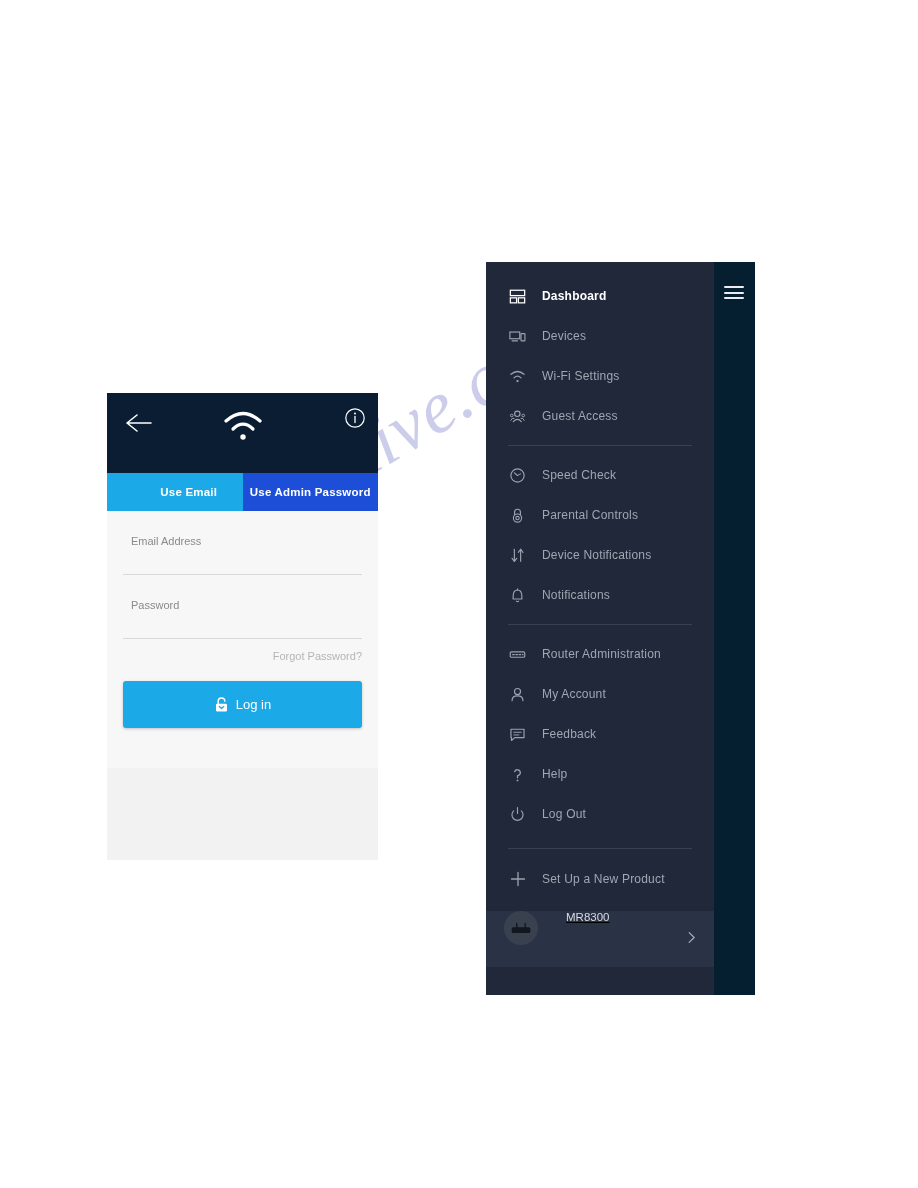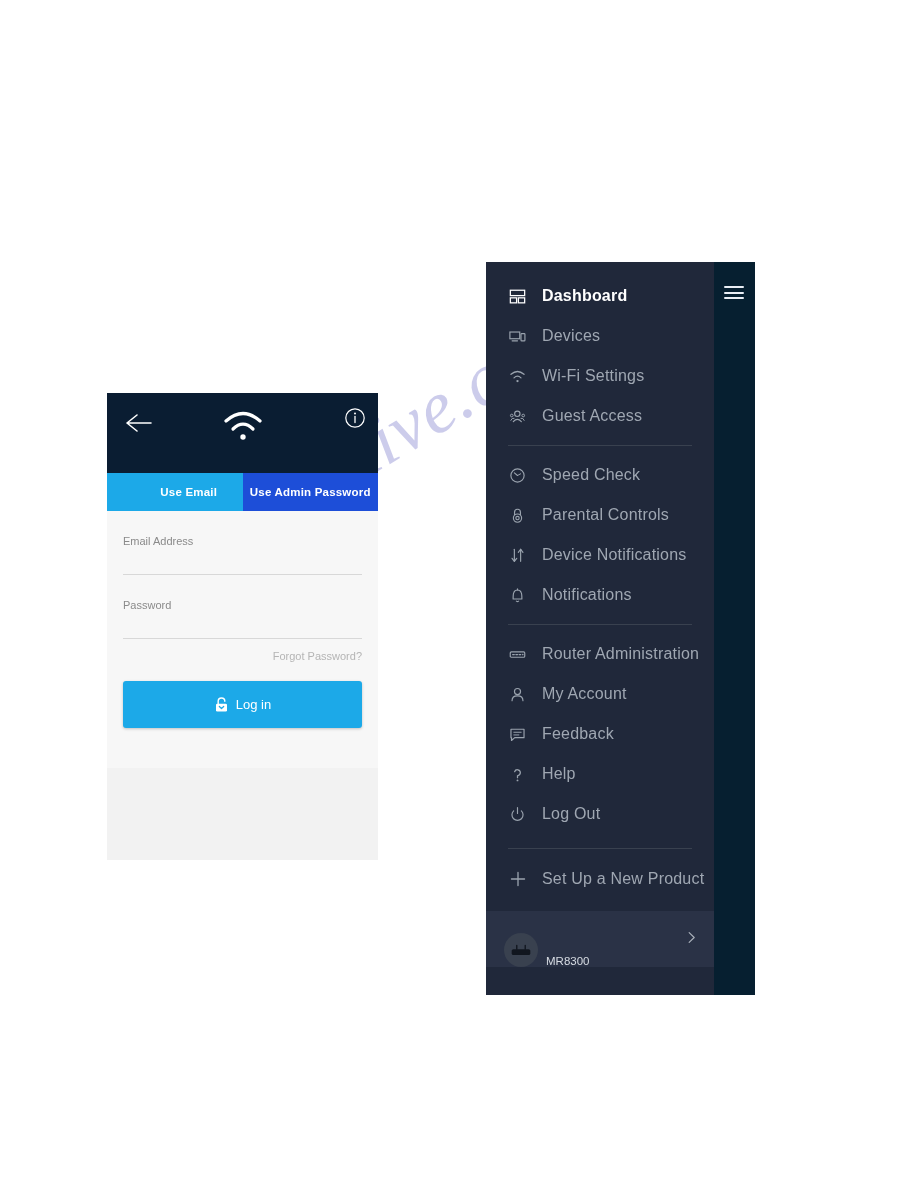--- a/index.html
+++ b/index.html
@@ -71,21 +71,21 @@
     box-sizing:border-box;
     position:relative;
   }
   .field{
     position:relative;
     height:63px;
     border-bottom:1px solid #d8d8d8;
   }
   .field-label{
     position:absolute;
-    left:0; top:24px;
+    left:8px; top:24px;
     font-size:11px;
     color:#8a8a8a;
   }
   #forgot-row{
     height:34px;
     display:flex;align-items:center;justify-content:flex-end;
   }
   #forgot-link{
     font-size:11px;
     color:#b5b5b5;
@@ -142,44 +142,45 @@
     gap:15px;
     cursor:pointer;
   }
   .menu-icon{
     width:19px;height:19px;
     flex:0 0 19px;
     display:flex;align-items:center;justify-content:center;
     color:#9aa3ae;
   }
   .menu-label{
-    font-size:16px;
+    font-size:12px;
     color:#9fa7b2;
     letter-spacing:.2px;
     white-space:nowrap;
   }
   .menu-item.active .menu-label{
     color:#ffffff;font-weight:bold;
   }
   .menu-item.active .menu-icon{ color:#ffffff; }
   .divider{
     height:1px;
     background:#39414f;
     margin:9px 22px 9px 22px;
   }
   #router-row{
     position:absolute;
     left:0; bottom:28px;
     width:228px; height:56px;
     background:#2a3246;
-    display:flex;align-items:flex-end;
+    display:flex;align-items:flex-start;
     padding-left:18px;
     box-sizing:border-box;
-    gap:8px;
+    gap:28px;
     cursor:pointer;
+    text-decoration:underline;
   }
   #router-avatar{
     width:34px;height:34px;border-radius:50%;
     background:#39414f;
     display:flex;align-items:center;justify-content:center;
     flex:0 0 34px;
   }
   #router-name{
     font-size:11.5px;color:#d7dce3;
   }

